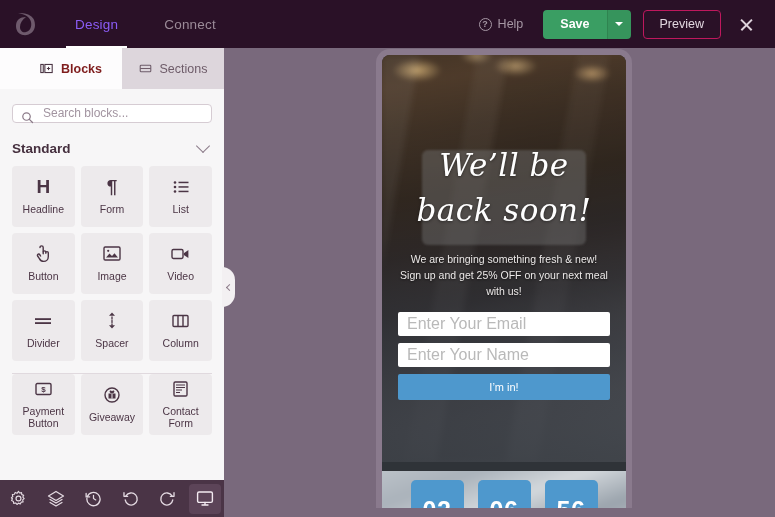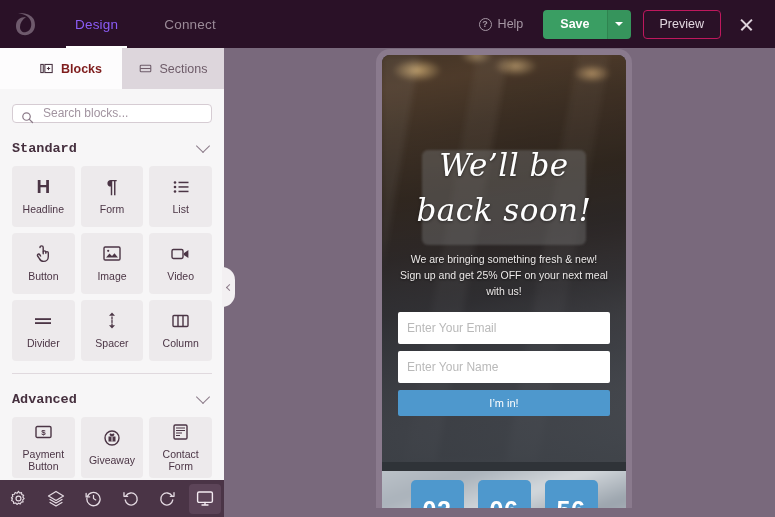--- a/index.html
+++ b/index.html
@@ -164,21 +164,21 @@
     outline: none;
   }
   .search-input::placeholder { color: #a294a0; }
   .search-icon-pos {
     position: absolute; left: 9px; top: 7px;
     pointer-events: none;
   }
 
   .sect-head {
     display: flex; align-items: center; justify-content: space-between;
-    margin-top: 18px; margin-bottom: 10px; font-family: Liberation Mono, monospace;
+    margin-top: 18px; margin-bottom: 10px;
   }
   .sect-title {
     font-size: 13.5px; font-weight: bold; color: #46303f;
   }
   .chev {
     width: 10px; height: 10px;
     border-right: 1.6px solid #8c7b89;
     border-bottom: 1.6px solid #8c7b89;
     transform: rotate(45deg);
     margin-right: 4px; margin-bottom: 4px;
@@ -347,25 +347,25 @@
     line-height: 1.55;
     text-shadow: 0 1px 2px rgba(0,0,0,.6);
   }
   .form-area {
     position: relative;
     margin-top: 12px;
     width: 212px;
     display: flex; flex-direction: column; gap: 7px;
   }
   .field {
-    width: 100%; height: 32px;
+    width: 100%; height: 24px;
     background: #ffffff;
     border: none; border-radius: 2px;
     padding: 4px 9px;
-    font-size: 12px;
+    font-size: 16px;
     color: #333;
     font-family: "Liberation Sans", sans-serif;
     outline: none;
   }
   .field::placeholder { color: #b9b9b9; }
   .cta {
     width: 100%; height: 26px;
     background: #4e98cd;
     border: none; border-radius: 2px;
     color: #ffffff;
@@ -572,24 +572,20 @@
               <rect x="1" y="1.5" width="15" height="11" rx="1" fill="none" stroke="#4b3545" stroke-width="1.4"></rect>
               <path d="M6 1.5v11M11 1.5v11" stroke="#4b3545" stroke-width="1.4"></path>
             </svg>
           </div>
           <div class="block-label">Column</div>
         </div>
       </div>
 
       <div class="divider-line"></div>
 
-      <div class="sect-head">
-        <span class="sect-title">Advanced</span>
-        <span class="chev"></span>
-      </div>
 
       <div class="block-grid">
         <div class="block-card">
           <div class="block-ico">
             <svg width="17" height="14" viewBox="0 0 17 14">
               <rect x="1" y="1.5" width="15" height="11" rx="1.3" fill="none" stroke="#4b3545" stroke-width="1.4"></rect>
               <text x="8.5" y="9.7" font-size="8" font-family="Liberation Sans, sans-serif" font-weight="bold" fill="#4b3545" text-anchor="middle">$</text>
             </svg>
           </div>
           <div class="block-label">Payment Button</div>

